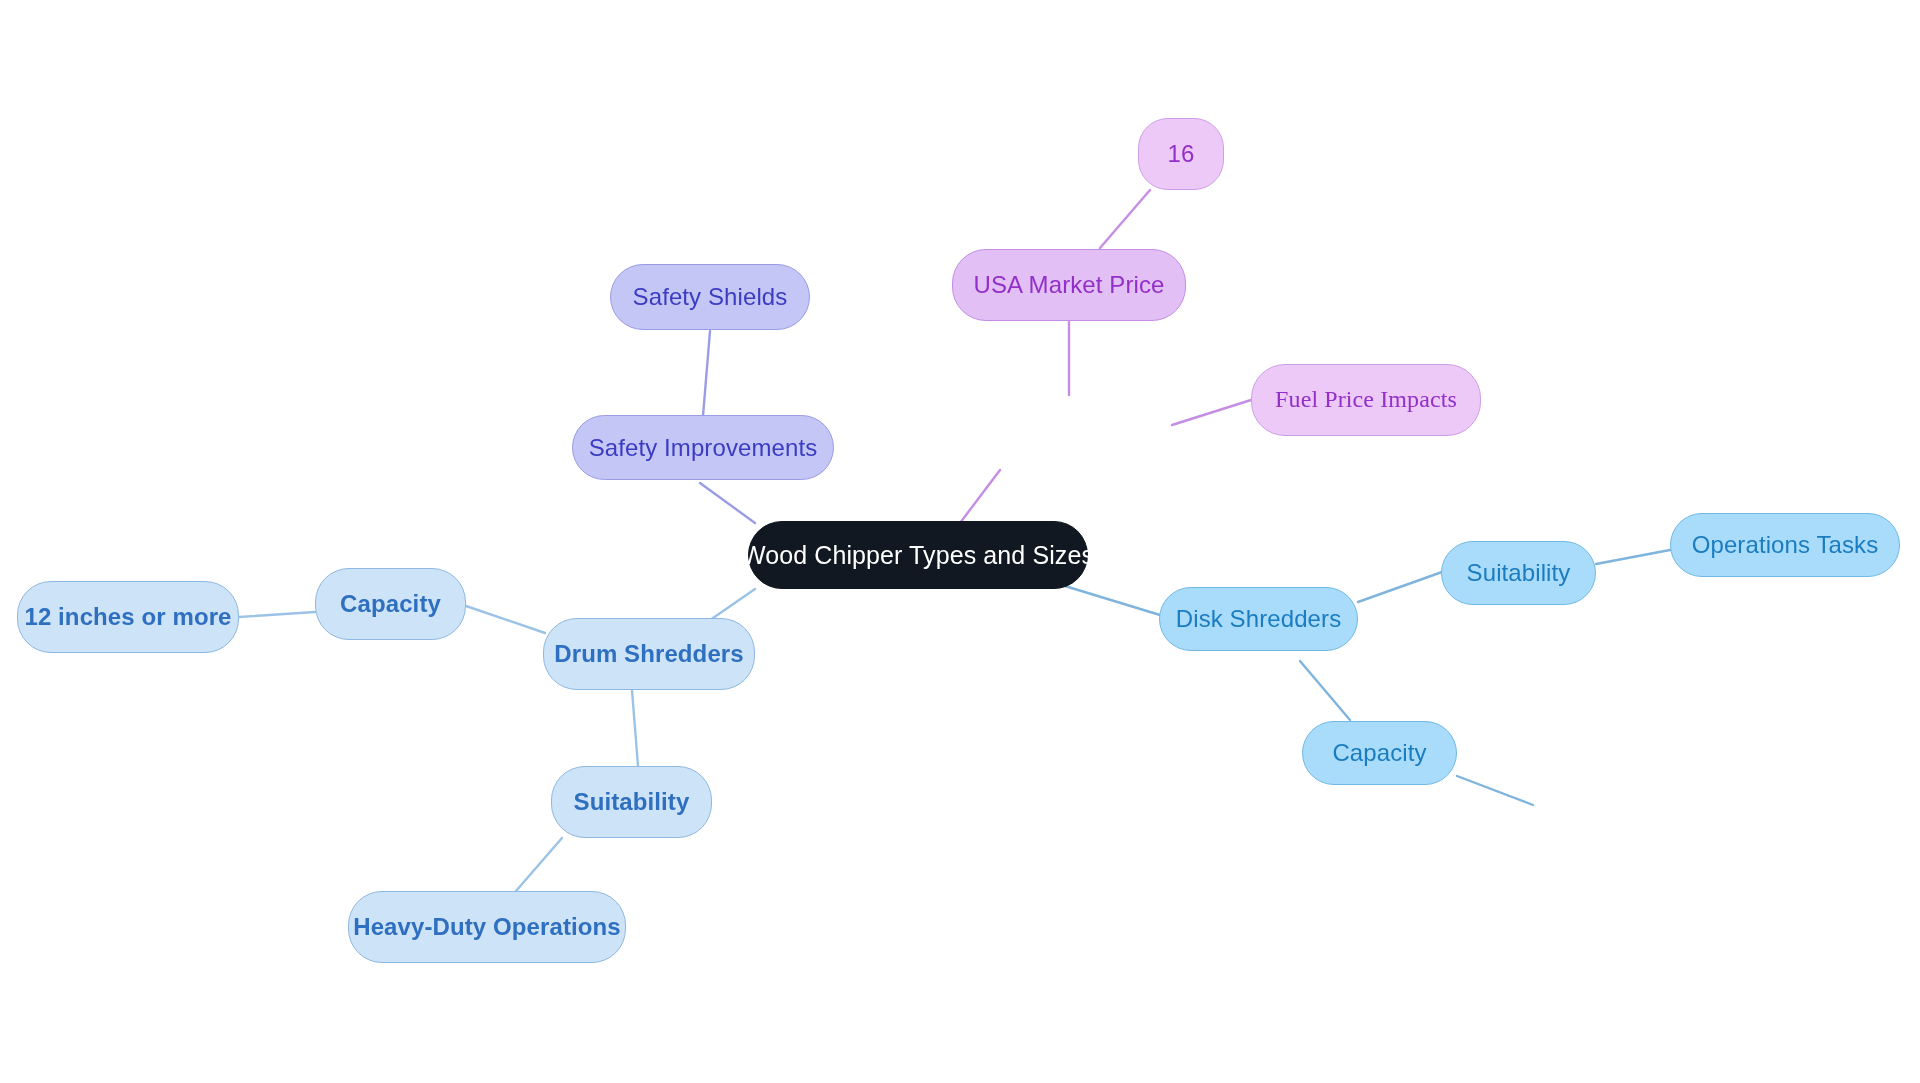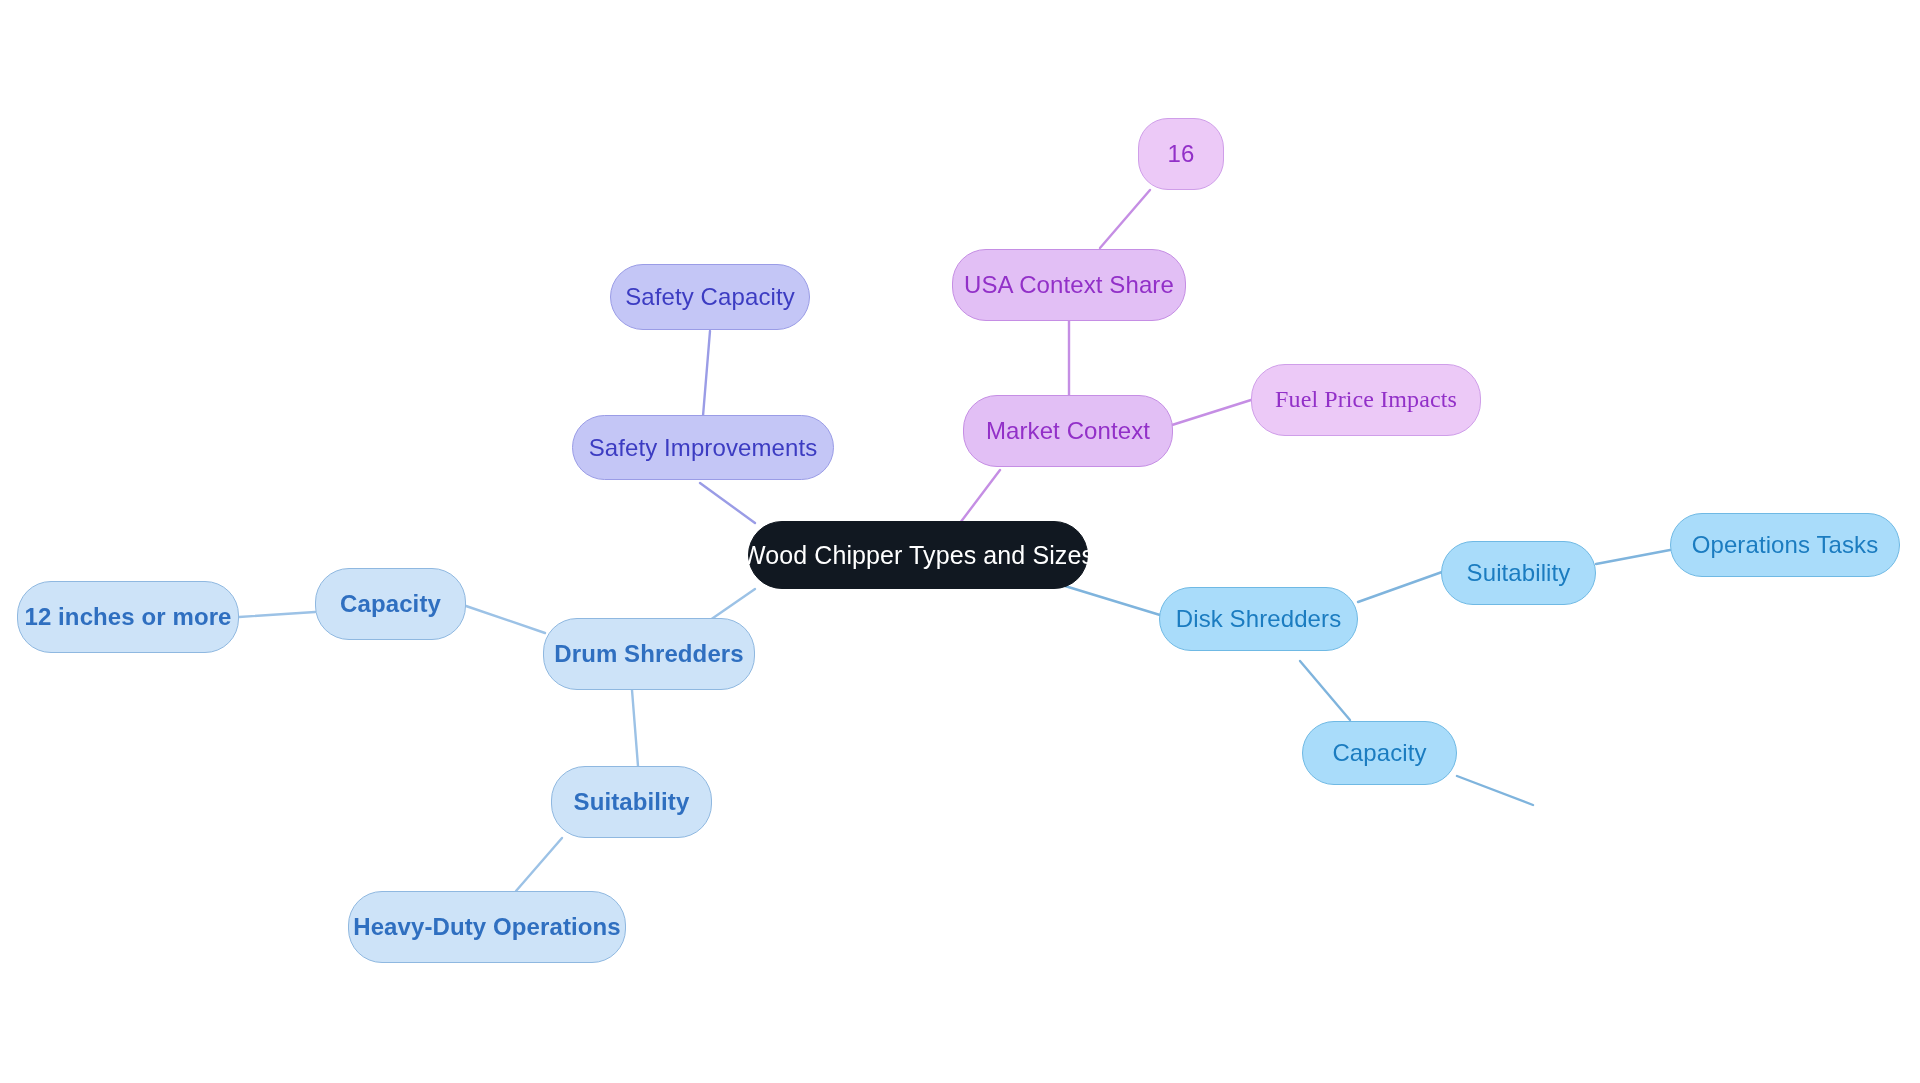--- a/index.html
+++ b/index.html
@@ -131,29 +131,26 @@
 
   <div class="node root" style="left:748px; top:521px; width:340px; height:68px;">
     <span class="node-label">Wood Chipper Types and Sizes</span>
   </div>
 
   <div class="node lavender" style="left:572px; top:415px; width:262px; height:65px;">
     <span class="node-label">Safety Improvements</span>
   </div>
 
   <div class="node lavender" style="left:610px; top:264px; width:200px; height:66px;">
-    <span class="node-label">Safety Capacity</span>
+    <span class="node-label">Safety Shields</span>
   </div>
 
-  <div class="node orchid" style="left:963px; top:395px; width:210px; height:72px;">
-    <span class="node-label">Market Context</span>
-  </div>
 
   <div class="node orchid" style="left:952px; top:249px; width:234px; height:72px;">
-    <span class="node-label">USA Context Share</span>
+    <span class="node-label">USA Market Price</span>
   </div>
 
   <div class="node orchid-light pill-square" style="left:1138px; top:118px; width:86px; height:72px;">
     <span class="node-label">16</span>
   </div>
 
   <div class="node orchid-light" style="left:1251px; top:364px; width:230px; height:72px;font-family:Liberation Serif, serif;">
     <span class="node-label">Fuel Price Impacts</span>
   </div>
 

